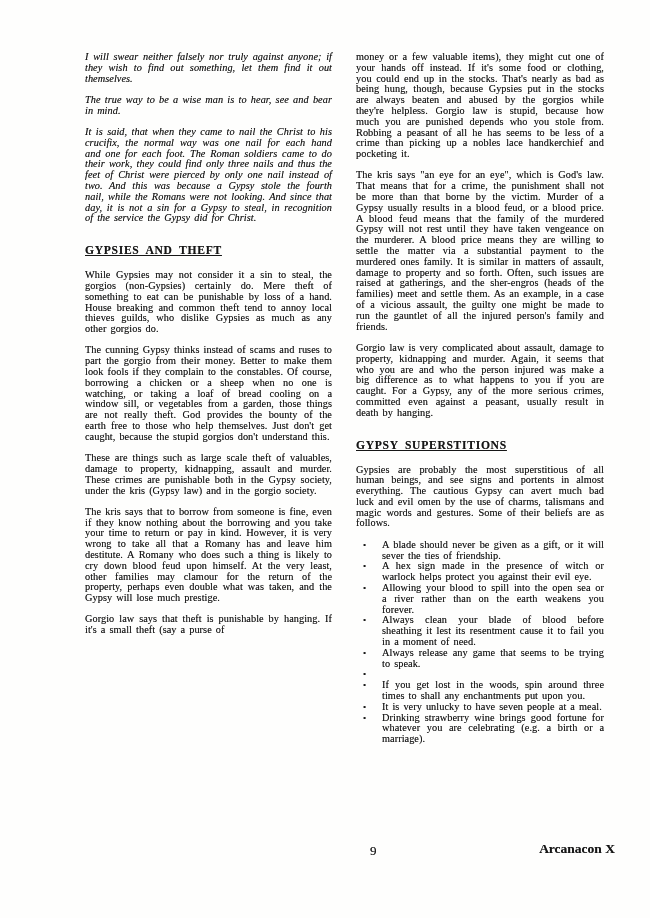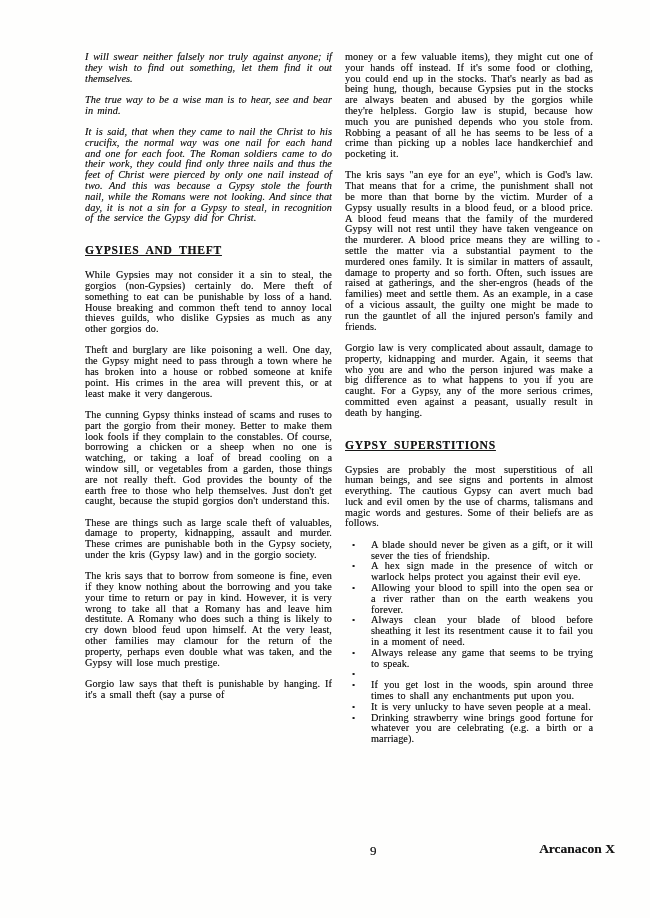--- a/index.html
+++ b/index.html
@@ -15,21 +15,21 @@
     font-family: "Liberation Serif", serif;
     color: #161616;
     overflow: hidden;
     text-shadow: 0 0 0.45px rgba(20,20,20,0.55);
   }
   .columns {
     position: absolute;
     left: 85px;
     top: 52px;
     display: flex;
-    gap: 13px;
+    gap: 24px;
   }
   .col {
     width: 248px;
     font-size: 10.3px;
     line-height: 10.8px;
     text-align: justify;
     word-spacing: 1.4px;
     letter-spacing: 0.05px;
   }
   .col-left { width: 247px; }
@@ -100,21 +100,20 @@
 
   <div class="columns">
 
     <div class="col col-left">
       <p class="quote">I will swear neither falsely nor truly against anyone; if they wish to find out something, let them find it out themselves.</p>
       <p class="quote">The true way to be a wise man is to hear, see and bear in mind.</p>
       <p class="quote">It is said, that when they came to nail the Christ to his crucifix, the normal way was one nail for each hand and one for each foot. The Roman soldiers came to do their work, they could find only three nails and thus the feet of Christ were pierced by only one nail instead of two. And this was because a Gypsy stole the fourth nail, while the Romans were not looking. And since that day, it is not a sin for a Gypsy to steal, in recognition of the service the Gypsy did for Christ.</p>
 
       <h2 class="section-heading">GYPSIES AND THEFT</h2>
       <p>While Gypsies may not consider it a sin to steal, the gorgios (non-Gypsies) certainly do. Mere theft of something to eat can be punishable by loss of a hand. House breaking and common theft tend to annoy local thieves guilds, who dislike Gypsies as much as any other gorgios do.</p>
-      <p>Theft and burglary are like poisoning a well. One day, the Gypsy might need to pass through a town where he has broken into a house or robbed someone at knife point. His crimes in the area will prevent this, or at least make it very dangerous.</p>
       <p>The cunning Gypsy thinks instead of scams and ruses to part the gorgio from their money. Better to make them look fools if they complain to the constables. Of course, borrowing a chicken or a sheep when no one is watching, or taking a loaf of bread cooling on a window sill, or vegetables from a garden, those things are not really theft. God provides the bounty of the earth free to those who help themselves. Just don't get caught, because the stupid gorgios don't understand this.</p>
 
       <p>These are things such as large scale theft of valuables, damage to property, kidnapping, assault and murder. These crimes are punishable both in the Gypsy society, under the kris (Gypsy law) and in the gorgio society.</p>
       <p>The kris says that to borrow from someone is fine, even if they know nothing about the borrowing and you take your time to return or pay in kind. However, it is very wrong to take all that a Romany has and leave him destitute. A Romany who does such a thing is likely to cry down blood feud upon himself. At the very least, other families may clamour for the return of the property, perhaps even double what was taken, and the Gypsy will lose much prestige.</p>
       <p>Gorgio law says that theft is punishable by hanging. If it's a small theft (say a purse of</p>
     </div>
 
     <div class="col col-right">
       <p>money or a few valuable items), they might cut one of your hands off instead. If it's some food or clothing, you could end up in the stocks. That's nearly as bad as being hung, though, because Gypsies put in the stocks are always beaten and abused by the gorgios while they're helpless. Gorgio law is stupid, because how much you are punished depends who you stole from. Robbing a peasant of all he has seems to be less of a crime than picking up a nobles lace handkerchief and pocketing it.</p>
       <p>The kris says "an eye for an eye", which is God's law. That means that for a crime, the punishment shall not be more than that borne by the victim. Murder of a Gypsy usually results in a blood feud, or a blood price. A blood feud means that the family of the murdered Gypsy will not rest until they have taken vengeance on the murderer. A blood price means they are willing to settle the matter via a substantial payment to the murdered ones family. It is similar in matters of assault, damage to property and so forth. Often, such issues are raised at gatherings, and the sher-engros (heads of the families) meet and settle them. As an example, in a case of a vicious assault, the guilty one might be made to run the gauntlet of all the injured person's family and friends.</p>

